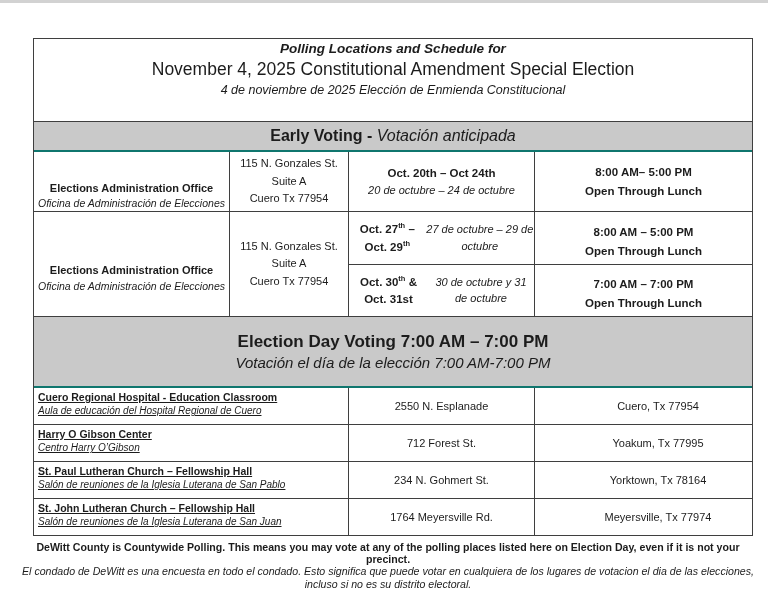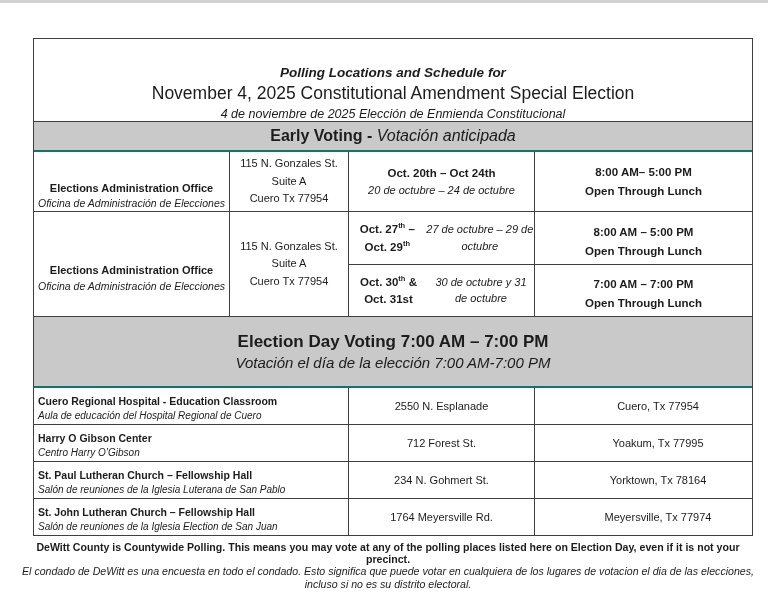--- a/index.html
+++ b/index.html
@@ -4,21 +4,21 @@
 <style>
   * { margin:0; padding:0; box-sizing:border-box; }
   html,body { width:768px; height:601px; background:#ffffff; overflow:hidden;
     font-family:"Liberation Sans", sans-serif; color:#1c1c1c; }
   .top-strip { position:absolute; left:0; top:0; width:768px; height:3px; background:#d2d2d2; }
 
   .tbl { position:absolute; left:33px; top:38px; width:720px; height:498px;
     border:1.5px solid #3f3f3f; background:#fff; display:flex; flex-direction:column; }
 
   .title-block { height:82px; display:flex; flex-direction:column; align-items:center;
-    justify-content:flex-end; text-align:center; gap:3px; padding-top:2px; }
+    justify-content:flex-start; text-align:center; gap:3px; padding-top:2px; }
   .title-l1 { font-size:13.5px; font-weight:bold; font-style:italic; }
   .title-l2 { font-size:17.5px; }
   .title-l3 { font-size:12.5px; font-style:italic; }
 
   .band { background:#c9c9c9; border-top:1px solid #3f3f3f; border-bottom:2px solid #0f766e;
     display:flex; flex-direction:column; align-items:center; justify-content:center; text-align:center; }
   .ev-band { height:31px; font-size:16px; }
   .ed-band { height:72px; gap:2px; }
   .ed-band .l1 { font-size:17px; font-weight:bold; }
   .ed-band .l2 { font-size:15px; font-style:italic; }
@@ -44,21 +44,21 @@
   .loc-es { font-size:10.5px; font-style:italic; line-height:1.4; }
   .addr { font-size:11px; line-height:1.6; }
   .date-en { font-size:11.5px; font-weight:bold; line-height:1.5; }
   .date-en sup { font-size:7.5px; }
   .date-es { font-size:11px; font-style:italic; line-height:1.5; }
   .time { font-size:11.5px; font-weight:bold; line-height:1.65; }
 
   .ed-rows { display:flex; flex-direction:column; flex:1; }
   .ed-row { display:flex; flex:1; border-top:1px solid #3f3f3f; }
   .ed-rows .ed-row:first-child { border-top:none; }
-  .d1 { width:314px; align-items:flex-start; text-align:left; padding-left:4px; justify-content:flex-end; }
+  .d1 { width:314px; align-items:flex-start; text-align:left; padding-left:4px; justify-content:flex-start;text-decoration:underline; }
   .d2 { width:186px; } .d3 { width:220px; flex:1;padding-left:32px; }
   .ed-name-en { font-size:10.5px; font-weight:bold; line-height:1.35; }
   .ed-name-es { font-size:10px; font-style:italic; line-height:1.35; }
   .ed-val { font-size:11px; }
 
   .footer { position:absolute; left:18px; top:541px; width:740px; text-align:center; }
   .footer .f-en { font-size:10.6px; font-weight:bold; line-height:1.15; }
   .footer .f-es { font-size:10.6px; font-style:italic; line-height:1.15; }
 </style>
 </head>
@@ -174,21 +174,21 @@
         <div class="ed-val">234 N. Gohmert St.</div>
       </div>
       <div class="cell d3">
         <div class="ed-val">Yorktown, Tx 78164</div>
       </div>
     </div>
 
     <div class="ed-row">
       <div class="cell d1">
         <div class="ed-name-en">St. John Lutheran Church – Fellowship Hall</div>
-        <div class="ed-name-es">Salón de reuniones de la Iglesia Election de San Juan</div>
+        <div class="ed-name-es">Salón de reuniones de la Iglesia Luterana de San Juan</div>
       </div>
       <div class="cell d2">
         <div class="ed-val">1764 Meyersville Rd.</div>
       </div>
       <div class="cell d3">
         <div class="ed-val">Meyersville, Tx 77974</div>
       </div>
     </div>
 
   </div>

